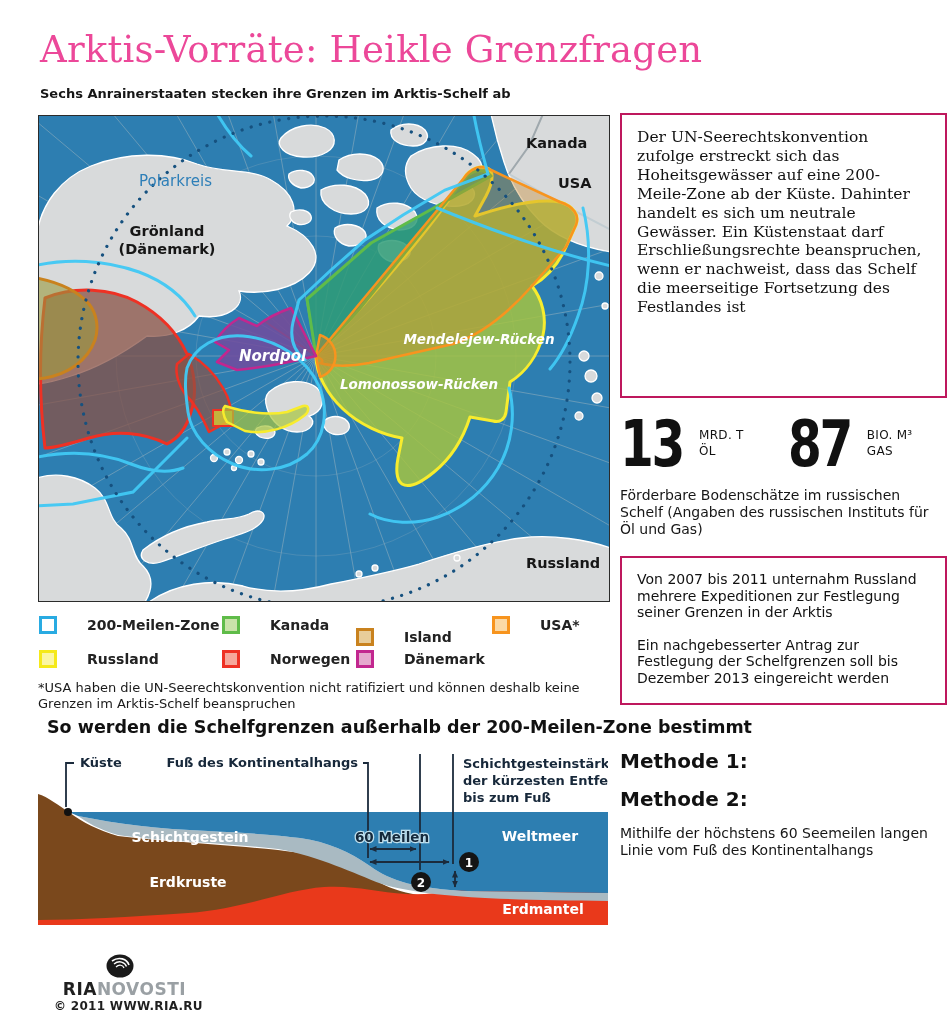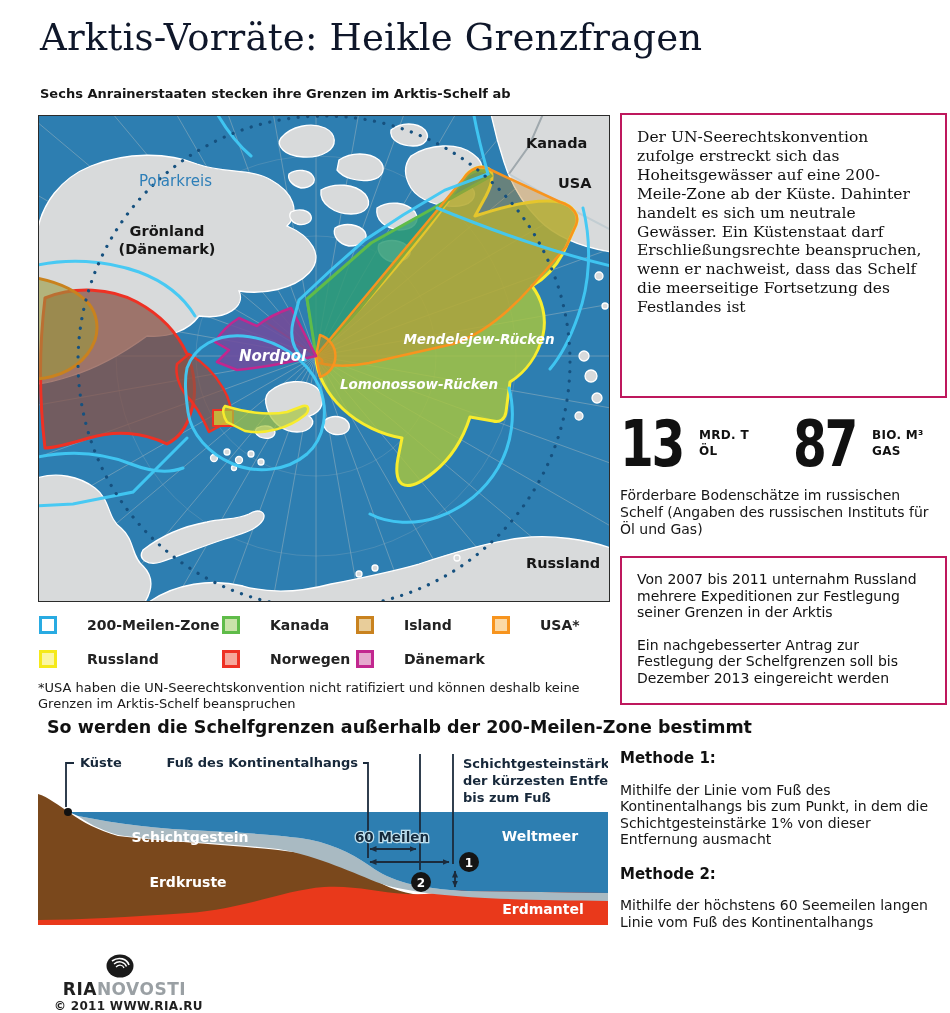--- a/index.html
+++ b/index.html
@@ -1,59 +1,59 @@
 <!DOCTYPE html>
 <html><head>
 <meta charset="utf-8">
 <title>Arktis-Vorräte: Heikle Grenzfragen</title>
 <style>
   html,body{margin:0;padding:0;background:#fff;}
   .page{position:relative;width:950px;height:1013px;background:#ffffff;overflow:hidden;
         font-family:"DejaVu Sans","Liberation Sans",sans-serif;color:#1a1a1a;}
-  .title{position:absolute;left:40px;top:16px;font-family:"DejaVu Serif","Liberation Serif",serif;
-         font-size:37px;font-weight:500;color:#0f172a;letter-spacing:.2px;}
+  .title{position:absolute;left:40px;top:28px;font-family:"DejaVu Serif","Liberation Serif",serif;
+         font-size:37px;font-weight:500;color:#ec4899;letter-spacing:.2px;}
   .subtitle{position:absolute;left:40px;top:86px;font-size:13px;font-weight:700;color:#161616;}
   .map-wrap{position:absolute;left:38px;top:115px;width:570px;height:485px;border:1px solid #2b2b2b;}
   .map-wrap svg{display:block;}
   svg text{font-family:"DejaVu Sans","Liberation Sans",sans-serif;}
   .m-country{font-size:14.5px;font-weight:700;fill:#161616;}
   .m-polar{font-size:15px;fill:#2e7fb8;}
   .m-ridge{font-size:13.5px;font-weight:700;font-style:italic;fill:#ffffff;}
   .m-pole{font-size:15px;font-weight:700;font-style:italic;fill:#ffffff;}
   
   .ibox{position:absolute;left:620px;width:293px;border:2px solid #be185d;padding:13px 15px;
         font-family:"DejaVu Serif","Liberation Serif",serif;font-size:15.5px;line-height:1.22;color:#111;}
   .box1{top:113px;height:255px;}
   .box2{top:556px;height:119px;font-family:"DejaVu Sans","Liberation Sans",sans-serif;
         font-size:14px;line-height:1.18;}
   .box2 p{margin:0 0 16px 0;}
   .stats{position:absolute;left:620px;top:412px;display:flex;gap:44px;align-items:center;}
   .stat{display:flex;align-items:center;}
   .stat-value{font-size:64px;font-weight:700;letter-spacing:-3px;line-height:1;
               display:inline-block;transform:scaleX(.76);transform-origin:left center;color:#111;}
-  .stat-units{margin-left:-4px;font-size:12px;font-weight:700;color:#111;
+  .stat-units{margin-left:-4px;font-size:12px;font-weight:400;color:#111;
               line-height:1.3;letter-spacing:.3px;white-space:nowrap;}
   .stats-caption{position:absolute;left:620px;top:487px;width:325px;font-size:14px;
                  line-height:1.2;font-weight:500;color:#161616;}
   
   .legend{position:absolute;left:39px;top:616px;width:575px;height:66px;}
   .legend-item{position:absolute;display:flex;align-items:center;}
   .legend-swatch{width:12px;height:12px;border:3px solid #000;background:#fff;flex:0 0 auto;}
   .legend-label{margin-left:30px;font-size:14px;font-weight:700;color:#222;}
   .footnote{position:absolute;left:38px;top:680px;width:565px;font-size:13px;line-height:1.25;
             font-weight:500;color:#1a1a1a;}
   .section-title{position:absolute;left:47px;top:717px;font-size:17.5px;font-weight:700;color:#111;}
   .diagram-wrap{position:absolute;left:38px;top:750px;width:570px;height:175px;}
   .d-note{font-size:13px;font-weight:700;fill:#17283a;}
   .d-layer{font-size:14px;font-weight:700;fill:#ffffff;}
   .d-meilen{font-size:13.5px;font-weight:700;fill:#15293b;paint-order:stroke;stroke:#bfe0ee;stroke-width:2.5px;}
   .d-num{font-size:12px;font-weight:700;fill:#ffffff;}
   
   .methods{position:absolute;left:620px;top:750px;width:325px;font-size:14px;line-height:1.18;color:#161616;}
-  .methods h3{margin:0 0 14px 0;font-size:15px;font-weight:700;color:#111;}
+  .methods h3{margin:0 0 14px 0;font-size:20px;font-weight:700;color:#111;}
   .methods p{margin:0 0 18px 0;}
   
   .footer{position:absolute;left:38px;top:953px;display:flex;align-items:center;flex-direction:column;}
   .brand{margin-left:8px;font-size:17px;font-weight:700;letter-spacing:.5px;}
   .brand .ria{color:#1f1f1f;}
   .brand .novosti{color:#9aa0a4;}
   .copyright{margin-left:16px;font-size:12px;font-weight:700;color:#1f1f1f;letter-spacing:.3px;}
 </style>
 </head>
 <body>
@@ -216,21 +216,21 @@
 
   <div class="legend">
     <div class="legend-item" style="left:0;top:0;">
       <span class="legend-swatch" style="border-color: rgb(41, 171, 226); background: rgb(255, 255, 255);"></span>
       <span class="legend-label">200-Meilen-Zone</span>
     </div>
     <div class="legend-item" style="left:183px;top:0;">
       <span class="legend-swatch" style="border-color: rgb(95, 188, 73); background: rgb(201, 227, 169);"></span>
       <span class="legend-label">Kanada</span>
     </div>
-    <div class="legend-item" style="left:317px;top:0;">
+    <div class="legend-item" style="left:317px;top:12px;">
       <span class="legend-swatch" style="border-color: rgb(201, 130, 30); background: rgb(232, 205, 154);"></span>
       <span class="legend-label">Island</span>
     </div>
     <div class="legend-item" style="left:453px;top:0;">
       <span class="legend-swatch" style="border-color: rgb(247, 148, 30); background: rgb(251, 217, 165);"></span>
       <span class="legend-label">USA*</span>
     </div>
     <div class="legend-item" style="left:0;top:34px;">
       <span class="legend-swatch" style="border-color: rgb(245, 233, 26); background: rgb(251, 246, 163);"></span>
       <span class="legend-label">Russland</span>
@@ -298,21 +298,20 @@
         <circle cx="431" cy="112" r="10" fill="#141414"></circle>
         <text class="d-num" x="431" y="116.5" text-anchor="middle">1</text>
         <circle cx="383" cy="132" r="10" fill="#141414"></circle>
         <text class="d-num" x="383" y="136.5" text-anchor="middle">2</text>
       </g>
     </svg>
   </div>
 
   <div class="methods">
     <h3>Methode 1:</h3>
-    <p>Mithilfe der Linie vom Fuß des Kontinentalhangs bis zum Punkt, in dem die Schichtgesteinstärke 1% von dieser Entfernung ausmacht</p>
     <h3>Methode 2:</h3>
     <p>Mithilfe der höchstens 60 Seemeilen langen Linie vom Fuß des Kontinentalhangs</p>
   </div>
 
   <div class="footer">
     <svg width="30" height="26" viewBox="0 0 30 26">
       <ellipse cx="15" cy="13" rx="13.5" ry="11.5" fill="#1a1a1a"></ellipse>
       <path d="M 7,8 C 14,3 22,6 24,12" stroke="#ffffff" stroke-width="1.6" fill="none"></path>
       <path d="M 9,11 C 14,7 20,9 21.5,13.5" stroke="#ffffff" stroke-width="1.4" fill="none"></path>
       <path d="M 11,14 C 14,11 18,12 19,15" stroke="#ffffff" stroke-width="1.2" fill="none"></path>

